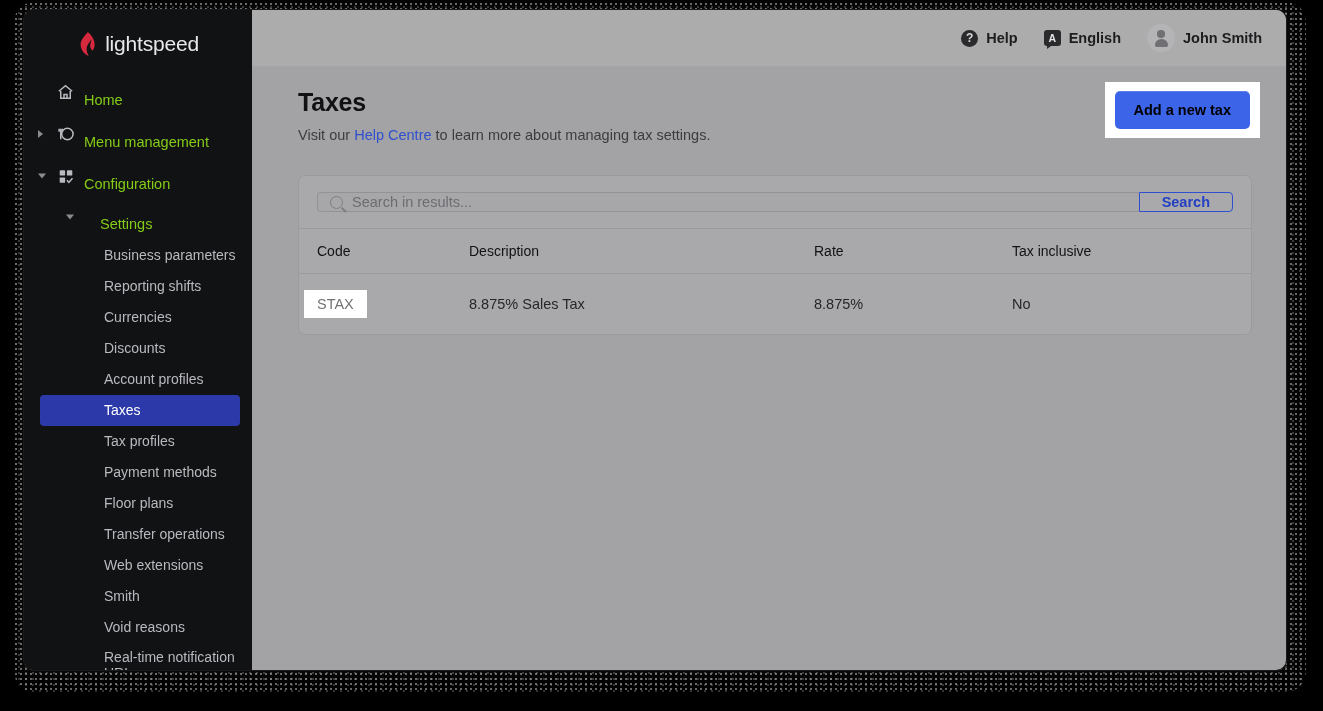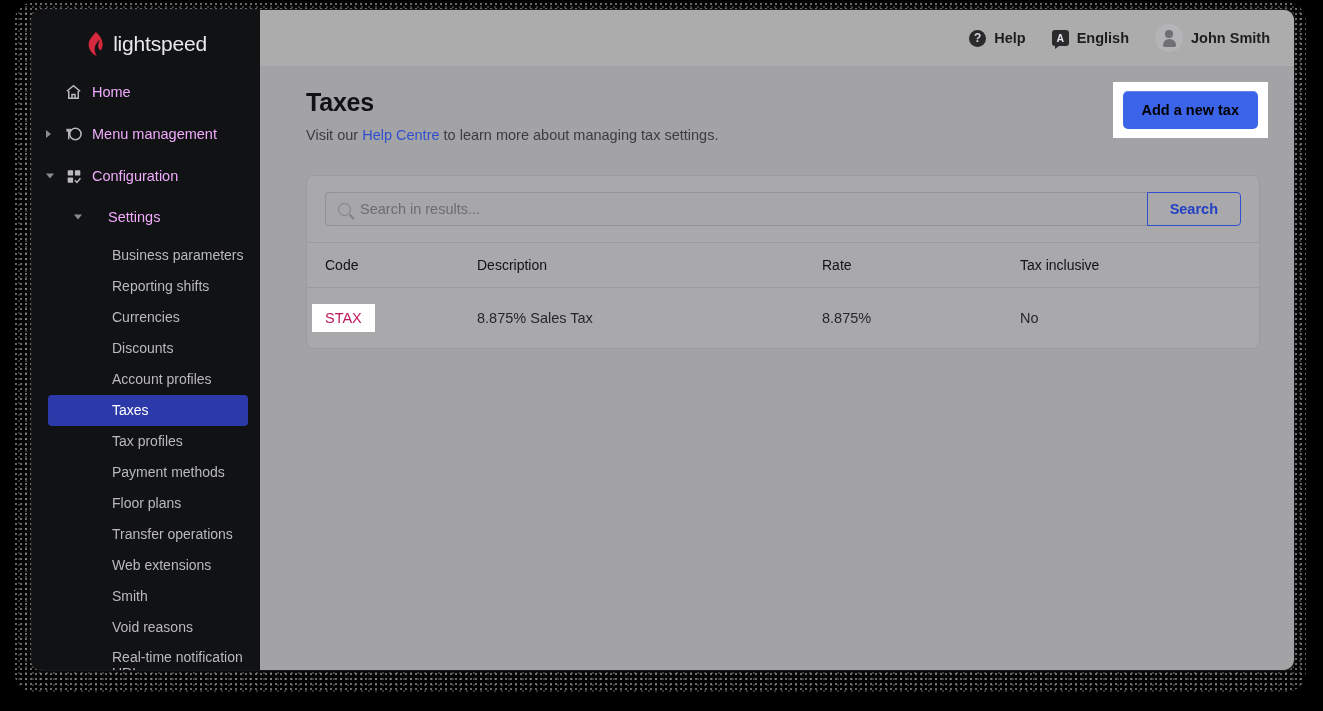--- a/index.html
+++ b/index.html
@@ -7,21 +7,21 @@
   html, body {
     width: 1323px; height: 711px;
     background: #000;
     font-family: "Liberation Sans", sans-serif;
     overflow: hidden;
   }
 
   
   #app-window {
     position: absolute;
-    left: 32px; top: 10px;
+    left: 24px; top: 10px;
     width: 1262px; height: 660px;
     border-radius: 10px;
     overflow: hidden;
     display: flex;
     box-shadow: 0 0 0 1px #1a1a1a, 0 0 14px 5px rgba(255,255,255,0.05);
   }
   
   #halo {
     position: absolute;
     left: 14px; top: 2px;
@@ -54,24 +54,24 @@
     height: 40px;
     margin-bottom: 12px;
   }
   #logo-mark { width: 21px; height: 24px; display: block; }
   #logo-text {
     font-size: 21px; letter-spacing: -0.2px;
     color: #e8e8ea; font-weight: 400;
   }
 
   .nav-row {
-    display: flex; align-items: center;
+    display: flex; align-items: flex-end;
     height: 32px;
     font-size: 14.5px;
-    color: #f0abfc;
+    color: #84cc16;
     position: relative;
     cursor: pointer;
     white-space: nowrap;
   }
   .nav-row.top { padding-left: 60px; margin-bottom: 10px; }
   .nav-row.top .nav-ico {
     position: absolute; left: 32px; top: 50%; transform: translateY(-50%);
     width: 19px; height: 19px; display: flex; align-items: center; justify-content: center;
   }
   .caret {
@@ -206,21 +206,21 @@
   }
   #search-row {
     padding: 16px 18px;
     display: flex; align-items: stretch;
     border-bottom: 1px solid #9b9b9e;
   }
   #search-field {
     flex: 1 1 auto;
     display: flex; align-items: center;
     gap: 9px;
-    height: 34px;
+    height: 20px;
     background: #a7a7aa;
     border: 1px solid #939396;
     border-right: none;
     border-radius: 4px 0 0 4px;
     padding: 0 12px;
   }
   .mag {
     width: 13px; height: 13px; border-radius: 50%;
     border: 1.6px solid #7e7e83;
     position: relative; flex: 0 0 auto;
@@ -263,21 +263,21 @@
   }
   .col-code { width: 170px; padding-left: 18px !important; }
   .col-desc { width: 345px; }
   .col-rate { width: 198px; margin-left: 8px; }
   .col-incl { width: auto; }
   .code-chip {
     display: inline-block;
     background: #ffffff;
     padding: 6px 13px;
     margin-left: -13px;
-    color: #be185d;
+    color: #737373;
     font-size: 14.5px;
     cursor: pointer;
   }
 </style>
 </head>
 <body>
 
 <div id="halo"></div>
 
 <div id="app-window">

